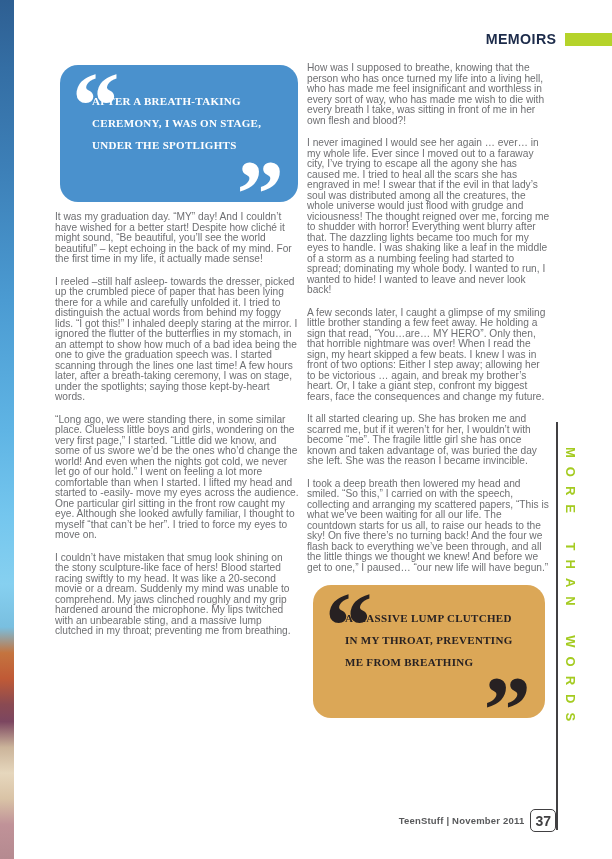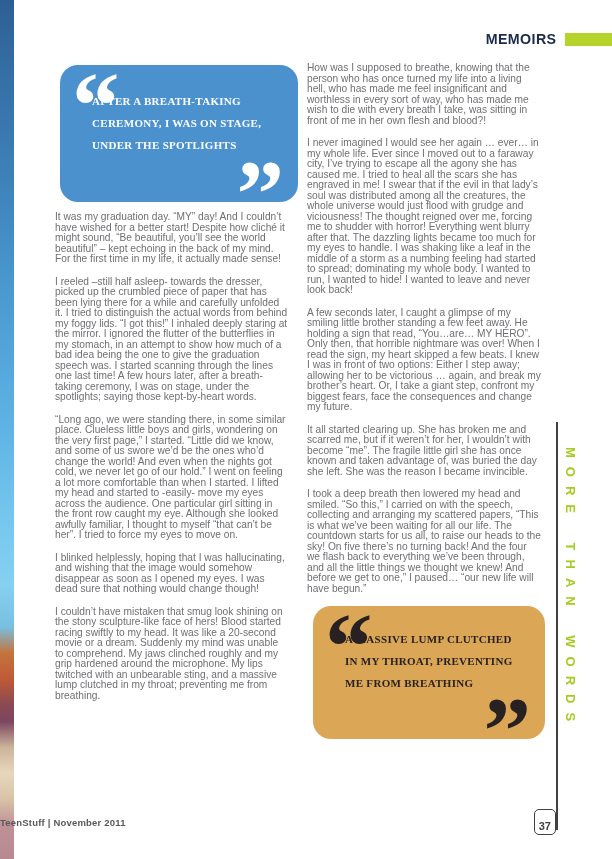--- a/index.html
+++ b/index.html
@@ -23,21 +23,21 @@
     position:absolute; top:30px; right:56px;
     font-size:15px; font-weight:bold; letter-spacing:.4px; color:#1c2b4a;
     transform:scaleX(.95); transform-origin:right;
   }
   .green-bar { position:absolute; top:33px; left:565px; right:0; height:13px; background:#b5d32a; }
 
   
   .col { position:absolute; width:248px; color:#6e6f72; font-size:10.2px; line-height:10.5px; text-align:left; }
   .col.left  { left:55px; top:65px; }
   .col.right { left:307px; top:63px; }
-  .col p { margin:0 14px 12px 0; }
+  .col p { margin:0 4px 12px 0; }
 
   
   .quote-box { position:relative; border-radius:18px; }
   .quote-box .q { position:absolute; font-family:"Liberation Serif","DejaVu Serif",serif; font-weight:bold; font-size:95px; line-height:1; }
   .quote-box .q.open  { left:12px; top:-6px; }
   .quote-box .q.close { right:14px; bottom:-40px; }
   .quote-box .q-text {
     font-family:"Liberation Serif","DejaVu Serif",serif; font-weight:bold;
     font-size:11px; line-height:22px; text-align:left; letter-spacing:.3px;
   }
@@ -57,26 +57,26 @@
   .v-text {
     position:absolute; left:563px; top:447px; height:360px;
     writing-mode:vertical-rl; text-orientation:mixed;
     color:#a4cb20; font-weight:bold; font-size:13px;
     letter-spacing:9px; word-spacing:8px; white-space:nowrap;
   }
 
   
   .footer {
     position:absolute; top:809px; left:0; width:556px;
-    display:flex; justify-content:space-between; align-items:center; gap:6px;
+    display:flex; justify-content:flex-end; align-items:center; gap:6px;
   }
   .footer .credit { font-size:9.5px; font-weight:bold; color:#58595b; letter-spacing:.2px; }
   .footer .pageno {
-    font-size:11px; font-weight:bold; color:#414042;
-    border:1.5px solid #414042; border-radius:5px; padding:10px 4px 2px 4px; background:#ffffff;
+    font-size:14px; font-weight:bold; color:#414042;
+    border:1.5px solid #414042; border-radius:5px; padding:3px 4px 2px 4px; background:#ffffff;
   }
 </style>
 </head>
 <body>
 
 <div class="photo-strip"></div>
 
 <div class="memoirs">MEMOIRS</div>
 <div class="green-bar"></div>
 
@@ -84,21 +84,20 @@
   <div class="quote-box blue">
     <span class="q open">“</span>
     <div class="q-text">AFTER A BREATH-TAKING CEREMONY, I WAS ON STAGE, UNDER THE SPOTLIGHTS</div>
     <span class="q close">”</span>
   </div>
   <div>
 
   <p>It was my graduation day. “MY” day! And I couldn’t have wished for a better start! Despite how cliché it might sound, “Be beautiful, you’ll see the world beautiful” – kept echoing in the back of my mind. For the first time in my life, it actually made sense!</p>
       <p>I reeled –still half asleep- towards the dresser, picked up the crumbled piece of paper that has been lying there for a while and carefully unfolded it. I tried to distinguish the actual words from behind my foggy lids. “I got this!” I inhaled deeply staring at the mirror. I ignored the flutter of the butterflies in my stomach, in an attempt to show how much of a bad idea being the one to give the graduation speech was. I started scanning through the lines one last time! A few hours later, after a breath-taking ceremony, I was on stage, under the spotlights; saying those kept-by-heart words.</p>
       <p>“Long ago, we were standing there, in some similar place. Clueless little boys and girls, wondering on the very first page,” I started. “Little did we know, and some of us swore we’d be the ones who’d change the world! And even when the nights got cold, we never let go of our hold.” I went on feeling a lot more comfortable than when I started. I lifted my head and started to -easily- move my eyes across the audience. One particular girl sitting in the front row caught my eye. Although she looked awfully familiar, I thought to myself “that can’t be her”. I tried to force my eyes to move on.</p>
-      <p>I blinked helplessly, hoping that I was hallucinating, and wishing that the image would somehow disappear as soon as I opened my eyes. I was dead sure that nothing would change though!</p>
       <p>I couldn’t have mistaken that smug look shining on the stony sculpture-like face of hers! Blood started racing swiftly to my head. It was like a 20-second movie or a dream. Suddenly my mind was unable to comprehend. My jaws clinched roughly and my grip hardened around the microphone. My lips twitched with an unbearable sting, and a massive lump clutched in my throat; preventing me from breathing.</p>
     </div>
 </div>
 
 <div class="col right">
   <div>
 
   <p>How was I supposed to breathe, knowing that the person who has once turned my life into a living hell, who has made me feel insignificant and worthless in every sort of way, who has made me wish to die with every breath I take, was sitting in front of me in her own flesh and blood?!</p>
       <p>I never imagined I would see her again … ever… in my whole life. Ever since I moved out to a faraway city, I’ve trying to escape all the agony she has caused me. I tried to heal all the scars she has engraved in me! I swear that if the evil in that lady’s soul was distributed among all the creatures, the whole universe would just flood with grudge and viciousness! The thought reigned over me, forcing me to shudder with horror! Everything went blurry after that. The dazzling lights became too much for my eyes to handle. I was shaking like a leaf in the middle of a storm as a numbing feeling had started to spread; dominating my whole body. I wanted to run, I wanted to hide! I wanted to leave and never look back!</p>
       <p>A few seconds later, I caught a glimpse of my smiling little brother standing a few feet away. He holding a sign that read, “You…are… MY HERO”. Only then, that horrible nightmare was over! When I read the sign, my heart skipped a few beats. I knew I was in front of two options: Either I step away; allowing her to be victorious … again, and break my brother’s heart. Or, I take a giant step, confront my biggest fears, face the consequences and change my future.</p>

